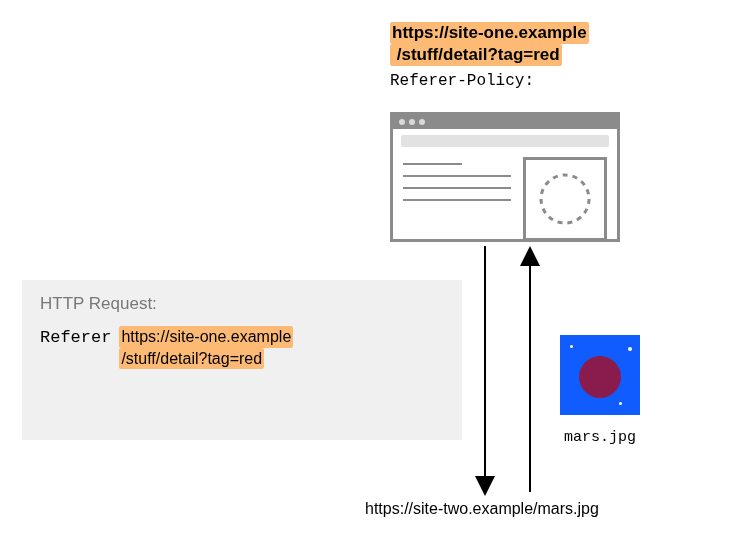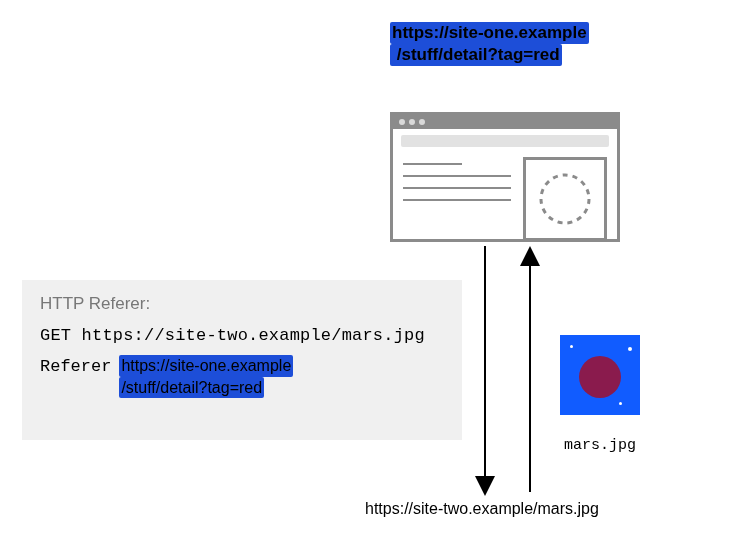--- a/index.html
+++ b/index.html
@@ -6,21 +6,21 @@
   html, body { margin: 0; padding: 0; }
   body {
     width: 744px;
     height: 544px;
     background: #fff;
     font-family: -apple-system, BlinkMacSystemFont, "Segoe UI", Roboto, Arial, sans-serif;
     position: relative;
     color: #000;
   }
   .hl {
-    background: #1d4ed8;
+    background: #fdba74;
     padding: 0 2px;
     border-radius: 2px;
   }
   .mono { font-family: "SFMono-Regular", Consolas, "Liberation Mono", Menlo, monospace; }
   .top-url {
     position: absolute;
     left: 390px;
     top: 22px;
     font-size: 17px;
     font-weight: 600;
@@ -123,21 +123,21 @@
     left: 50%; top: 52%;
     transform: translate(-50%,-50%);
     width: 42px; height: 42px;
     background: #8a1b4d;
     border-radius: 50%;
   }
   .mars-img .star { position:absolute; background:#fff; border-radius:50%; }
   .s1{ width:3px;height:3px; left:10px; top:10px; }
   .s2{ width:4px;height:4px; right:8px; top:12px; }
   .s3{ width:3px;height:3px; right:18px; bottom:10px; }
-  .mars .cap { margin-top:22px; font-size:15px; }
+  .mars .cap { margin-top:14px; font-size:15px; }
 
   .arrows {
     position: absolute;
     left: 0; top: 0;
     width: 744px; height: 544px;
     pointer-events: none;
   }
   .bottom-label {
     position: absolute;
     left: 365px;
@@ -148,21 +148,21 @@
 </style>
 </head>
 <body>
 
 <div class="top-url">
   <span class="hl">https://site-one.example</span><br>
   <span class="hl">&nbsp;<span>/stuff/detail?tag=red</span></span>
 </div>
 
 <div class="policy mono">
-  <br>
+  <span>Referer-Policy:</span><br>
 </div>
 
 <div class="browser">
   <div class="browser-bar">
     <div class="dot"></div>
     <div class="dot"></div>
     <div class="dot"></div>
   </div>
   <div class="browser-addr"></div>
   <div class="browser-content">
@@ -174,22 +174,21 @@
     </div>
     <div class="imgbox">
       <svg width="60" height="60" viewBox="0 0 60 60">
         <circle cx="30" cy="30" r="24" fill="none" stroke="#8b8b8b" stroke-width="3" stroke-dasharray="5 5"></circle>
       </svg>
     </div>
   </div>
 </div>
 
 <div class="req-card">
-  <div class="req-title">HTTP Referer:</div>
-  <div class="req-line1 mono">GET https://site-two.example/mars.jpg</div>
+  <div class="req-title">HTTP Request:</div>
   <div class="req-ref">
     <div class="mono lbl">Referer</div>
     <div class="url">
       <span class="hl">https://site-one.example</span><br>
       <span class="hl">/stuff/detail?tag=red</span>
     </div>
   </div>
 </div>
 
 <div class="mars">

